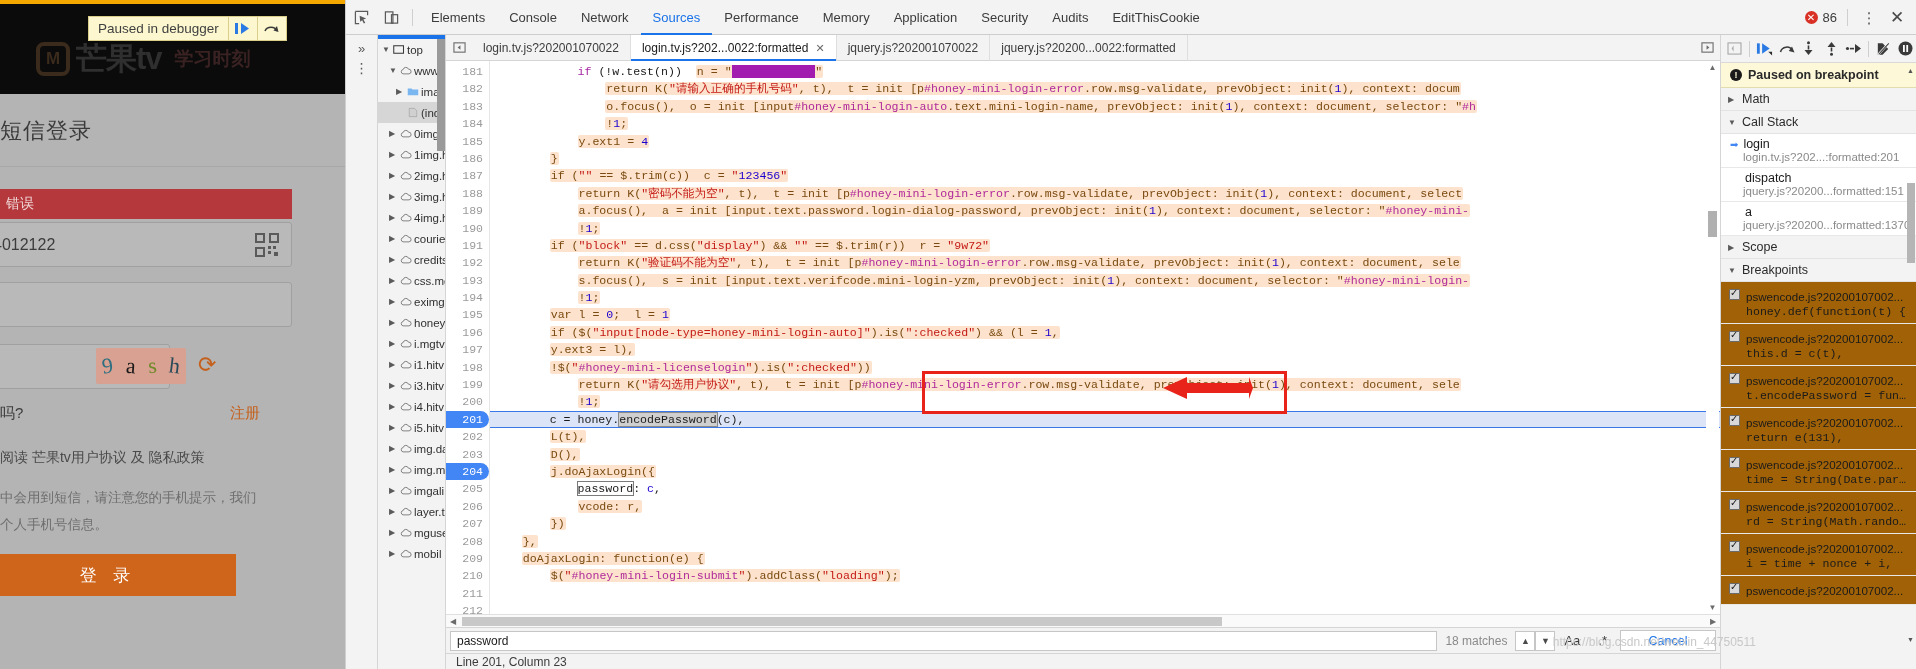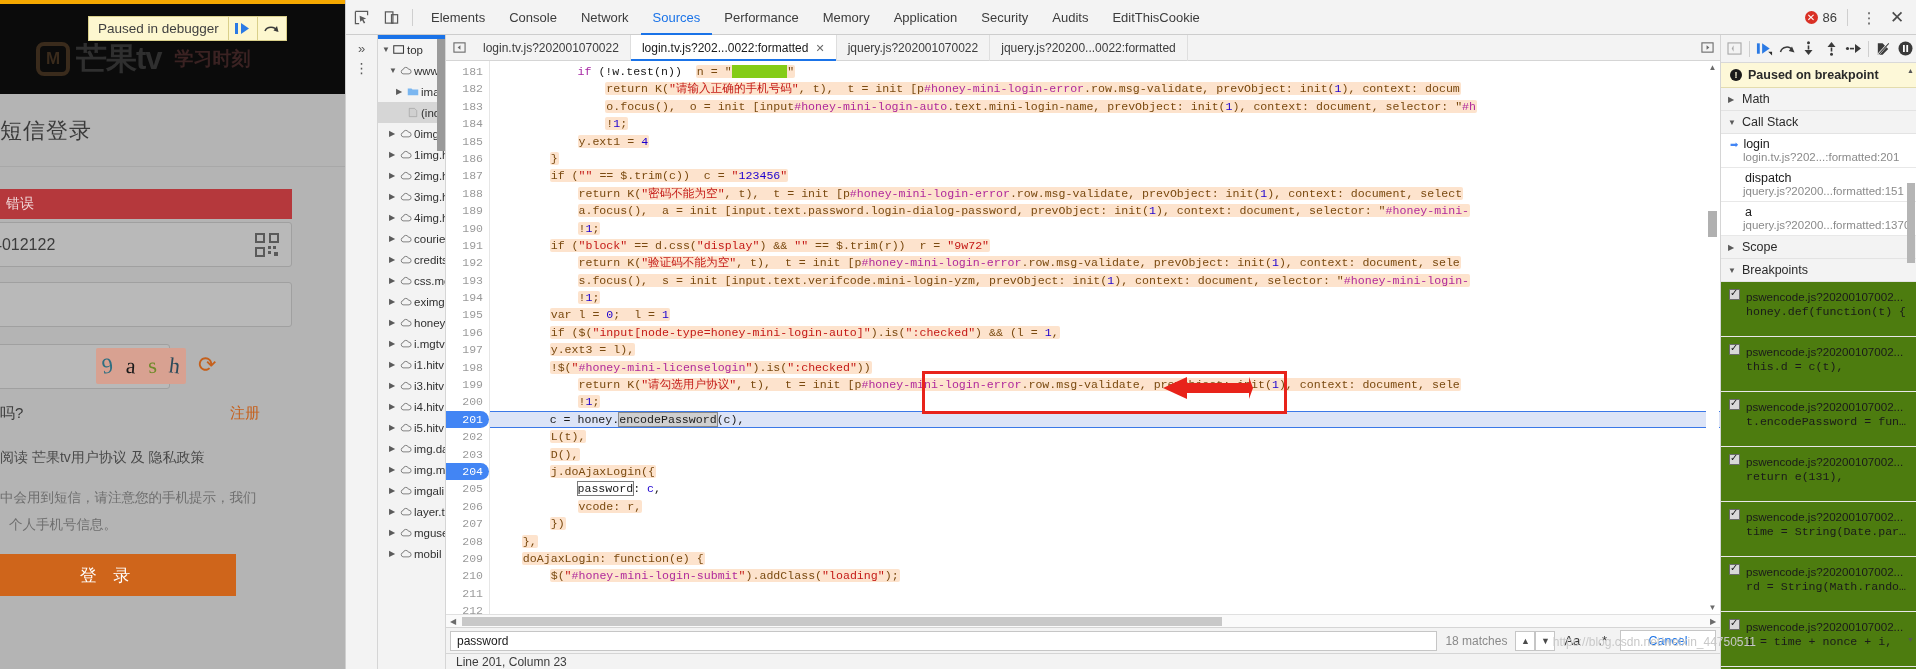--- a/index.html
+++ b/index.html
@@ -75,21 +75,21 @@
     font-family:"Liberation Serif", serif; font-size:22px;
   }
   .refresh-ico { position:absolute; left:198px; top:258px; font-size:22px; color:#c5601c; cursor:pointer; }
 
   .row-reg { position:absolute; left:0; top:310px; width:260px; display:flex; justify-content:space-between; }
   .row-reg .q { font-size:15px; color:#3b3b3b; }
   .row-reg .reg { font-size:15px; color:#c5601c; cursor:pointer; }
 
   .agree-line { position:absolute; left:0; top:355px; font-size:14px; color:#4a4a4a; white-space:nowrap; }
   .note1 { position:absolute; left:0; top:395px; font-size:13.5px; color:#6e6e6e; white-space:nowrap; }
-  .note2 { position:absolute; left:9px; top:422px; font-size:13.5px; color:#6e6e6e; white-space:nowrap; }
+  .note2 { position:absolute; left:0; top:422px; font-size:13.5px; color:#6e6e6e; white-space:nowrap; }
 
   .login-btn {
     position:absolute; left:-20px; top:460px; width:256px; height:42px;
     background:#cf651b; color:#fff; font-size:17px; letter-spacing:6px;
     display:flex; align-items:center; justify-content:center; cursor:pointer;
   }
 
   
   #devtools {
     position:absolute; left:345px; top:0; width:1571px; height:669px;
@@ -176,21 +176,21 @@
     color:#1a1a1a; padding-top:2px; overflow:hidden; position:relative;
   }
   .cl { height:17.4px; line-height:17.4px; white-space:pre; padding-left:4px; }
   .cl.hl { background:#dce4f7; box-shadow: inset 0 1px 0 #3b78e7, inset 0 -1px 0 #3b78e7; }
   .kw { color:#a626a4; }
   .var { color:#1c00cf; }
   .ev { background:#fde3cd; color:#7a4a10; border-radius:2px; padding:0 1px; }
   .ev .evk { color:#b0299b; }
   .ev .evs { color:#c41a16; }
   .ev .evn { color:#1c00cf; }
-  .redact { background:#84cc16; color:transparent; }
+  .redact { background:#a21caf; color:transparent;padding-left:28px; }
   .selbox { background:#cfcfcf; outline:1px solid #8a8a8a; }
   .boxed { outline:1px solid #7a7a7a; }
 
   .red-rect {
     position:absolute; left:476px; top:310px; width:365px; height:43px;
     border:3px solid #e8231a; pointer-events:none; z-index:15;
   }
   .red-arrow { position:absolute; left:715px; top:314px; z-index:16; pointer-events:none; }
 
   .code-vscroll { position:absolute; right:1px; top:0; width:13px; height:100%; background:#fff; }
@@ -256,22 +256,22 @@
   }
   .tri { font-size:8px; color:#5a5a5a; width:9px; }
   .cs-item {
     padding:3px 6px 4px 9px; border-bottom:1px solid #e8e8e8; background:#fff;
     cursor:pointer; white-space:nowrap; overflow:hidden;
   }
   .cs-name { font-size:12.5px; color:#1a1a1a; display:flex; align-items:center; gap:5px; }
   .cs-loc { font-size:11.5px; color:#8a8a8a; padding-left:13px; }
   .cs-arrow { color:#4285f4; font-size:10px; }
   .bp-item {
-    display:flex; gap:6px; padding:5px 4px 18px 8px; border-bottom:1px solid #e8e8e8;
-    background:#4d7c0f; cursor:pointer; overflow:hidden;
+    display:flex; gap:6px; padding:5px 4px 5px 8px; border-bottom:1px solid #e8e8e8;
+    background:#a16207; cursor:pointer; overflow:hidden;
   }
   .bp-cb {
     width:11px; height:11px; border:1px solid #6a6a6a; background:#d8d8d8;
     margin-top:2px; flex-shrink:0; position:relative; border-radius:1px;
   }
   .bp-cb::after {
     content:"✓"; position:absolute; left:0px; top:-3px; font-size:10px; color:#1a1a1a;
   }
   .bp-text { overflow:hidden; min-width:0; }
   .bp-file { font-size:11.6px; color:#1a1a1a; white-space:nowrap; }

